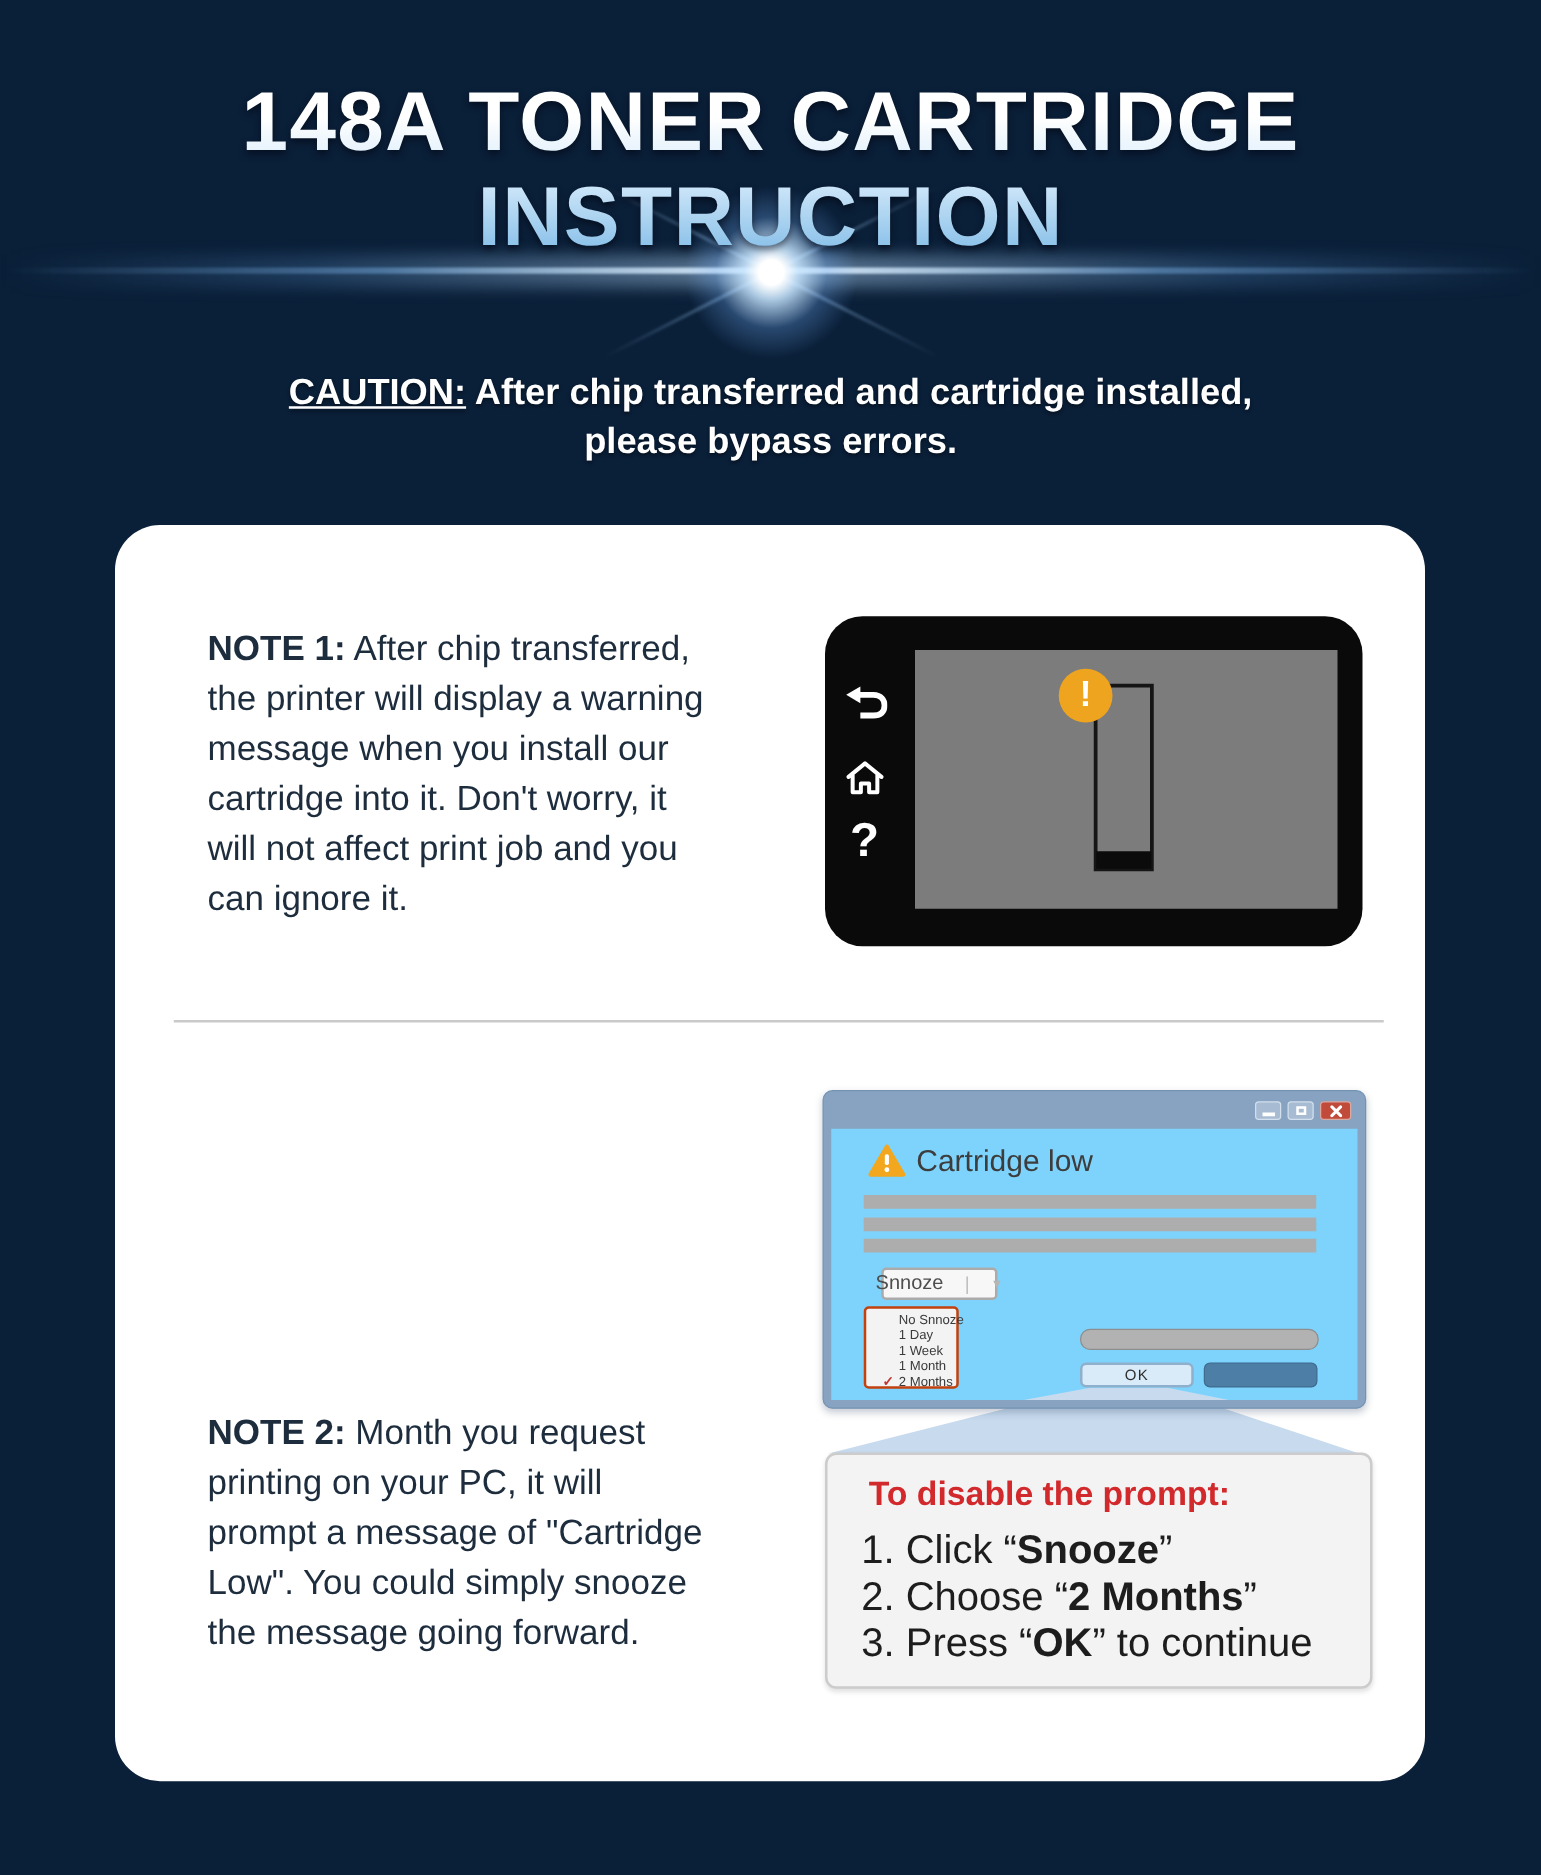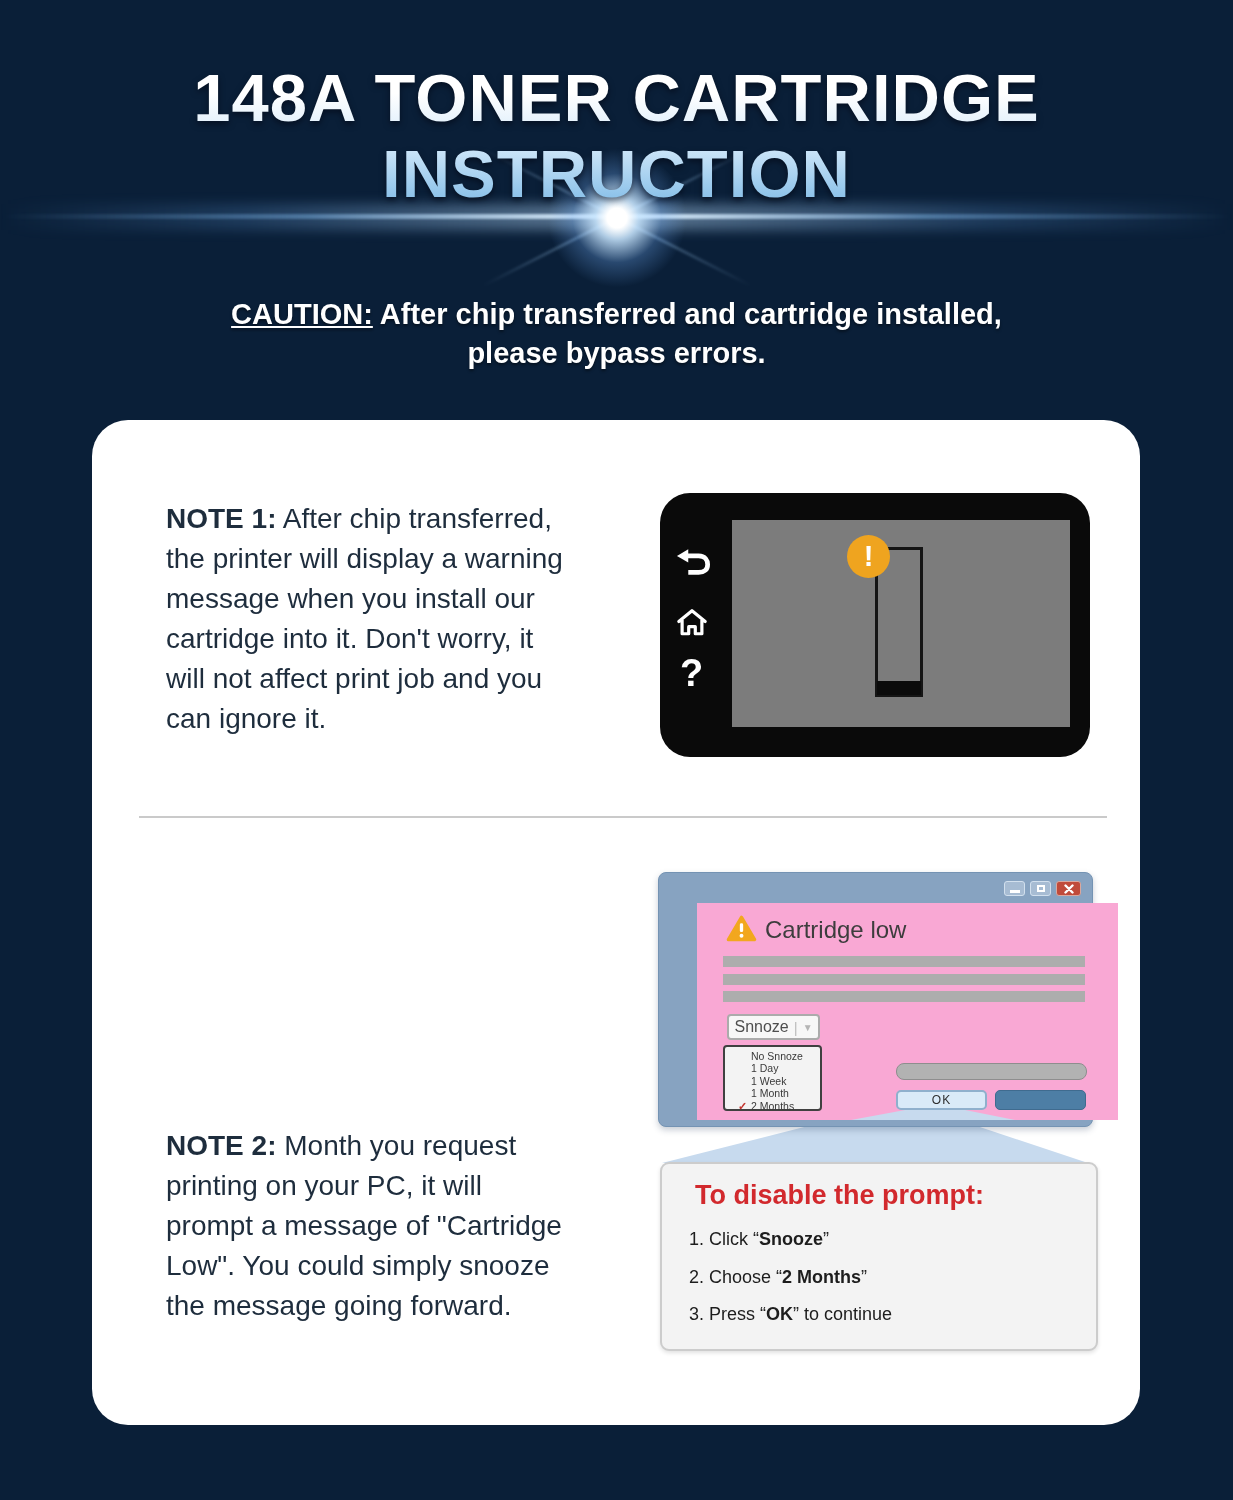--- a/index.html
+++ b/index.html
@@ -48,57 +48,57 @@
   .cartridge{left:143px;top:27px;width:48px;height:150px;border:3px solid #151515;}
   .cartridge:after{content:"";position:absolute;left:-1px;right:-1px;bottom:-1px;height:14px;background:#0b0b0b;}
   .warnbadge{left:115px;top:15px;width:43px;height:43px;border-radius:50%;background:#efa41f;color:#fff;
     font-size:29px;font-weight:bold;text-align:center;line-height:43px;}
   .qmark{left:20px;top:160px;font-size:38px;font-weight:bold;line-height:40px;color:#fff;}
 
   .divider{left:47px;top:396px;width:968px;height:2px;background:#cacaca;}
 
   
   .dialog{left:566px;top:452px;width:435px;height:255px;background:#87a3c1;border:1px solid #7493b3;border-radius:8px;box-shadow:0 3px 6px rgba(40,60,90,.25);}
-  .dcontent{left:6px;top:30px;width:421px;height:217px;background:#f9a8d4;margin-left:32px;}
+  .dcontent{left:6px;top:30px;width:421px;height:217px;background:#7dd3fc;}
   .winbtns{top:8px;right:11px;display:flex;gap:5px;}
   .wb{height:15px;border-radius:3px;display:flex;align-items:center;justify-content:center;}
   .wb.min,.wb.max{width:21px;background:#a7bcd3;border:1px solid #d2e0ee;}
   .wb.close{width:25px;background:#c04b3b;border:1px solid #d9a89f;}
   .wb.min i{display:block;width:10px;height:3px;background:#fff;margin-top:5px;}
   .wb.max i{display:block;width:8px;height:7px;border:2px solid #fff;}
   .wb.close svg{display:block;}
 
   .dlg-tri{left:29px;top:11px;}
   .dlg-title{left:68px;top:13px;font-size:24px;color:#3d3d3d;}
   .gbar{left:26px;width:362px;height:11px;background:#adadad;}
   .gbar.b1{top:53px}.gbar.b2{top:71px}.gbar.b3{top:88px}
 
-  .snoozebtn{left:30px;top:111px;width:93px;height:26px;background:#f7f7f7;border:2px solid #ababab;border-radius:4px;
-    display:flex;align-items:center;justify-content:center;gap:5px;font-size:16px;color:#4e4e4e;}
+  .snoozebtn{left:40px;top:111px;width:93px;height:26px;background:#f7f7f7;border:2px solid #ababab;border-radius:4px;
+    display:flex;align-items:center;justify-content:center;gap:17px;font-size:16px;color:#4e4e4e;}
   .snoozebtn .sep{color:#bdbdbd;font-size:15px;}
   .snoozebtn .arr{color:#b5b5b5;font-size:10px;}
 
-  .droplist{left:26px;top:142px;width:99px;height:66px;background:#f3f3f3;border:2px solid #404040;border-radius:4px;padding:3px 0 0 26px;}
+  .droplist{left:26px;top:142px;width:76px;height:66px;background:#f3f3f3;border:2px solid #c2410c;border-radius:4px;padding:3px 0 0 26px;}
   .opt{position:relative;height:12.4px;font-size:10.5px;line-height:12.4px;color:#3a3a3a;white-space:nowrap;}
   .opt .chk{position:absolute;left:-13px;top:0;color:#c2342e;font-weight:bold;font-size:11px;}
 
   .graybtn{left:199px;top:160px;width:191px;height:17px;background:#b2b2b2;border:1px solid #8e8e8e;border-radius:8px;}
   .okbtn{left:199px;top:187px;width:91px;height:20px;background:#d9eaf8;border:2px solid #8fb0cd;border-radius:5px;
     font-size:12px;color:#2f2f2f;text-align:center;line-height:17px;letter-spacing:1px;}
   .bluebtn{left:298px;top:187px;width:91px;height:20px;background:#4d7ea5;border:1px solid #3f6b8f;border-radius:5px;}
   .wedge{left:154px;top:207px;width:164px;height:10px;background:#c7daee;
     clip-path:polygon(33% 0,69.5% 0,100% 100%,0 100%);}
 
   .beam{left:570px;top:706px;width:426px;height:37px;background:#c7daee;
     clip-path:polygon(34.3% 0,73.9% 0,100% 100%,0 100%);}
 
   
   .dbox{left:568px;top:742px;width:438px;height:189px;background:#f3f3f3;border:2px solid #cccccc;border-radius:9px;box-shadow:0 2px 4px rgba(0,0,0,.12);}
   .dbox-title{left:33px;top:16px;font-size:27px;font-weight:bold;color:#d2292d;white-space:nowrap;}
-  .steps{left:27px;top:57px;font-size:18px;line-height:37.5px;color:#1d1d1d;white-space:nowrap;}
+  .steps{left:27px;top:57px;font-size:32px;line-height:37.5px;color:#1d1d1d;white-space:nowrap;}
   .steps b{font-weight:bold;}
 </style>
 </head>
 <body>
 
 <div id="page">
 
   <div class="abs streak-soft"></div>
   <div class="abs streak"></div>
   <div class="abs ray r1"></div>

